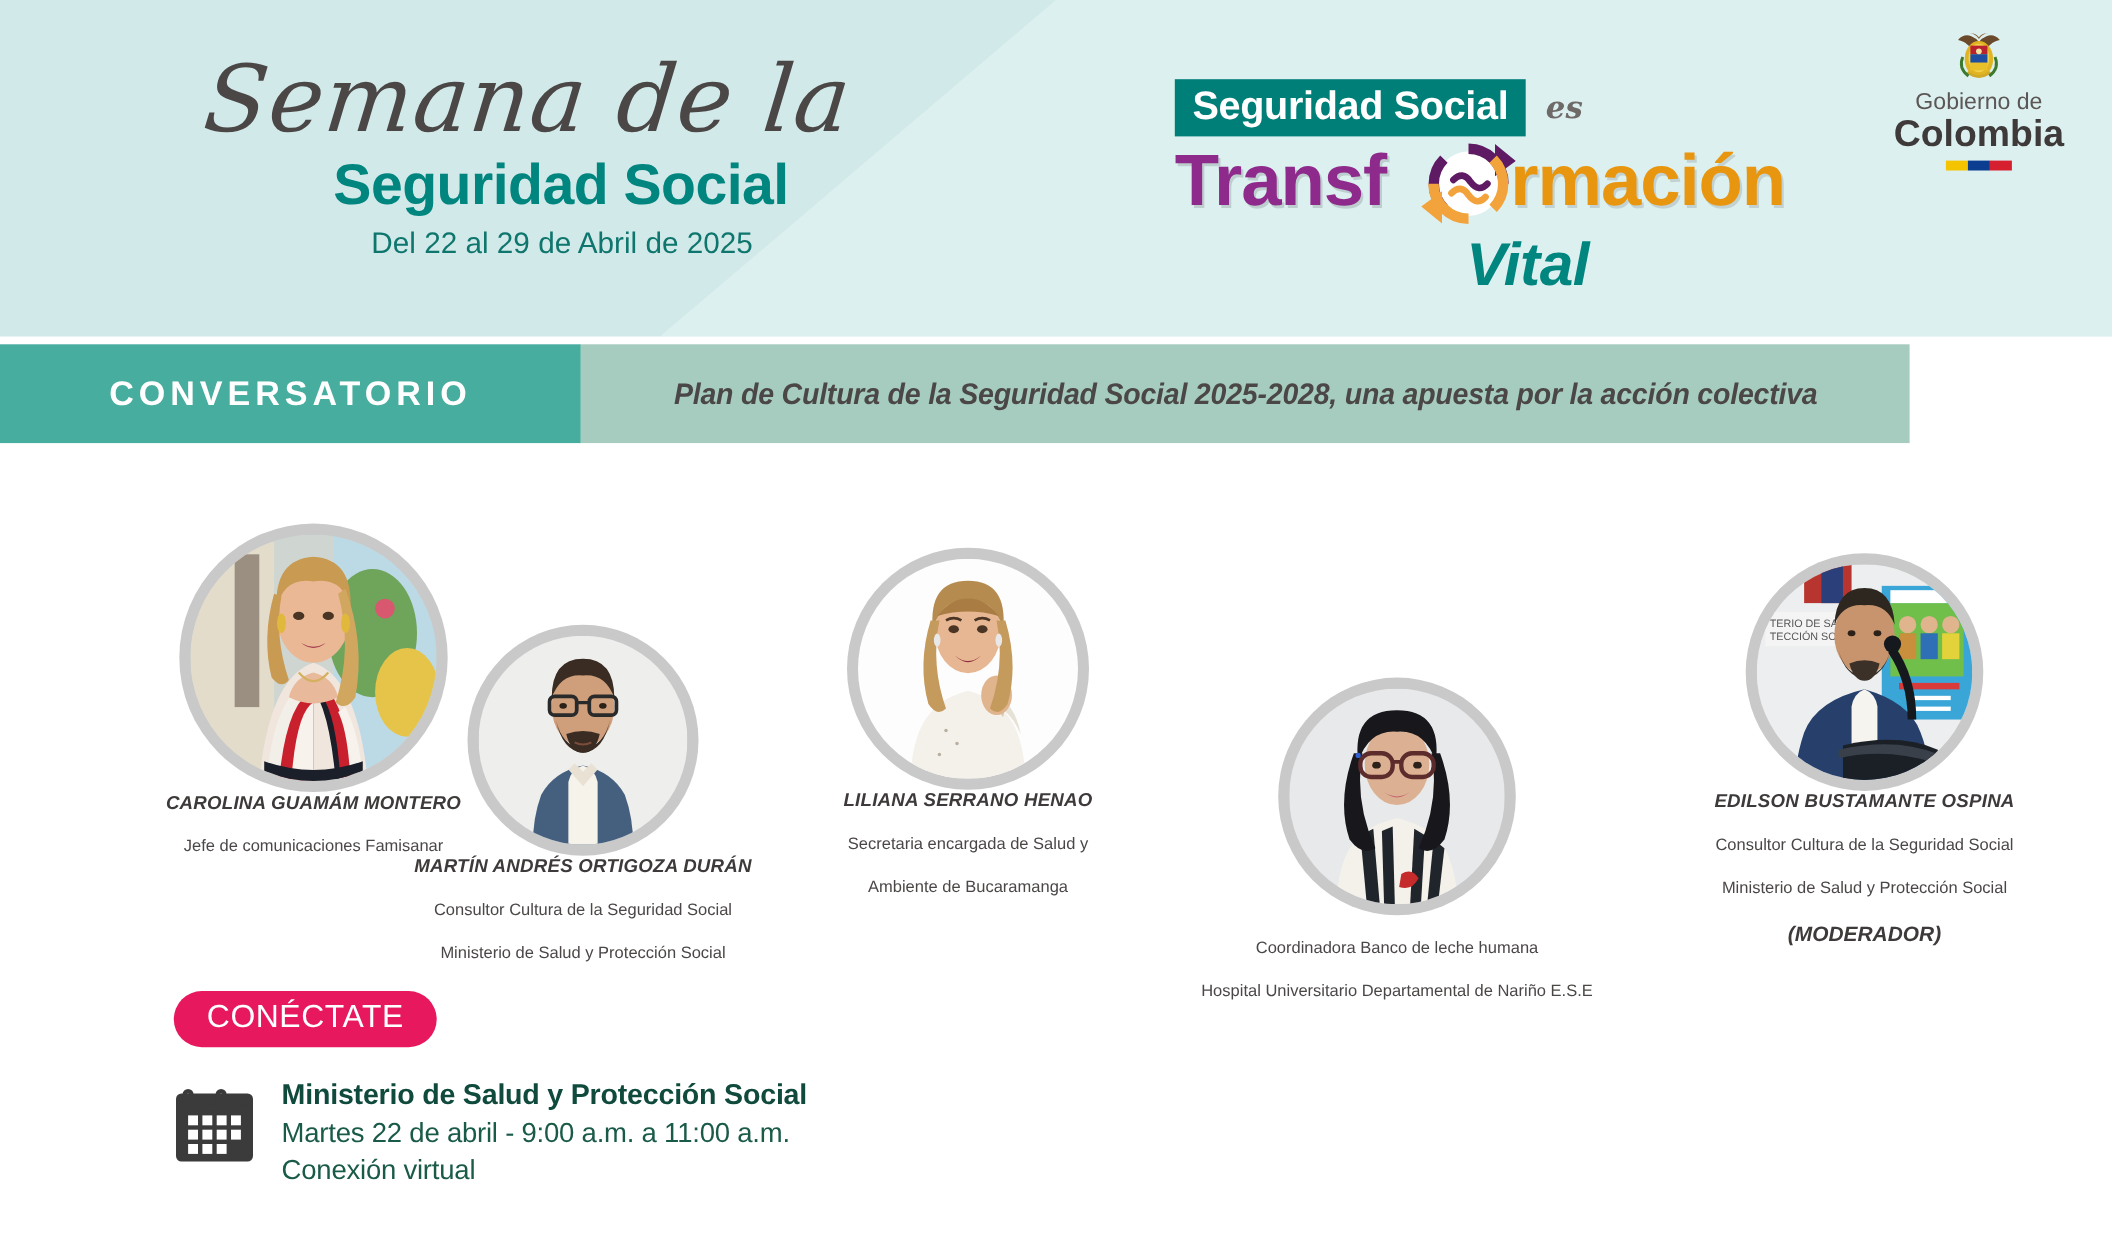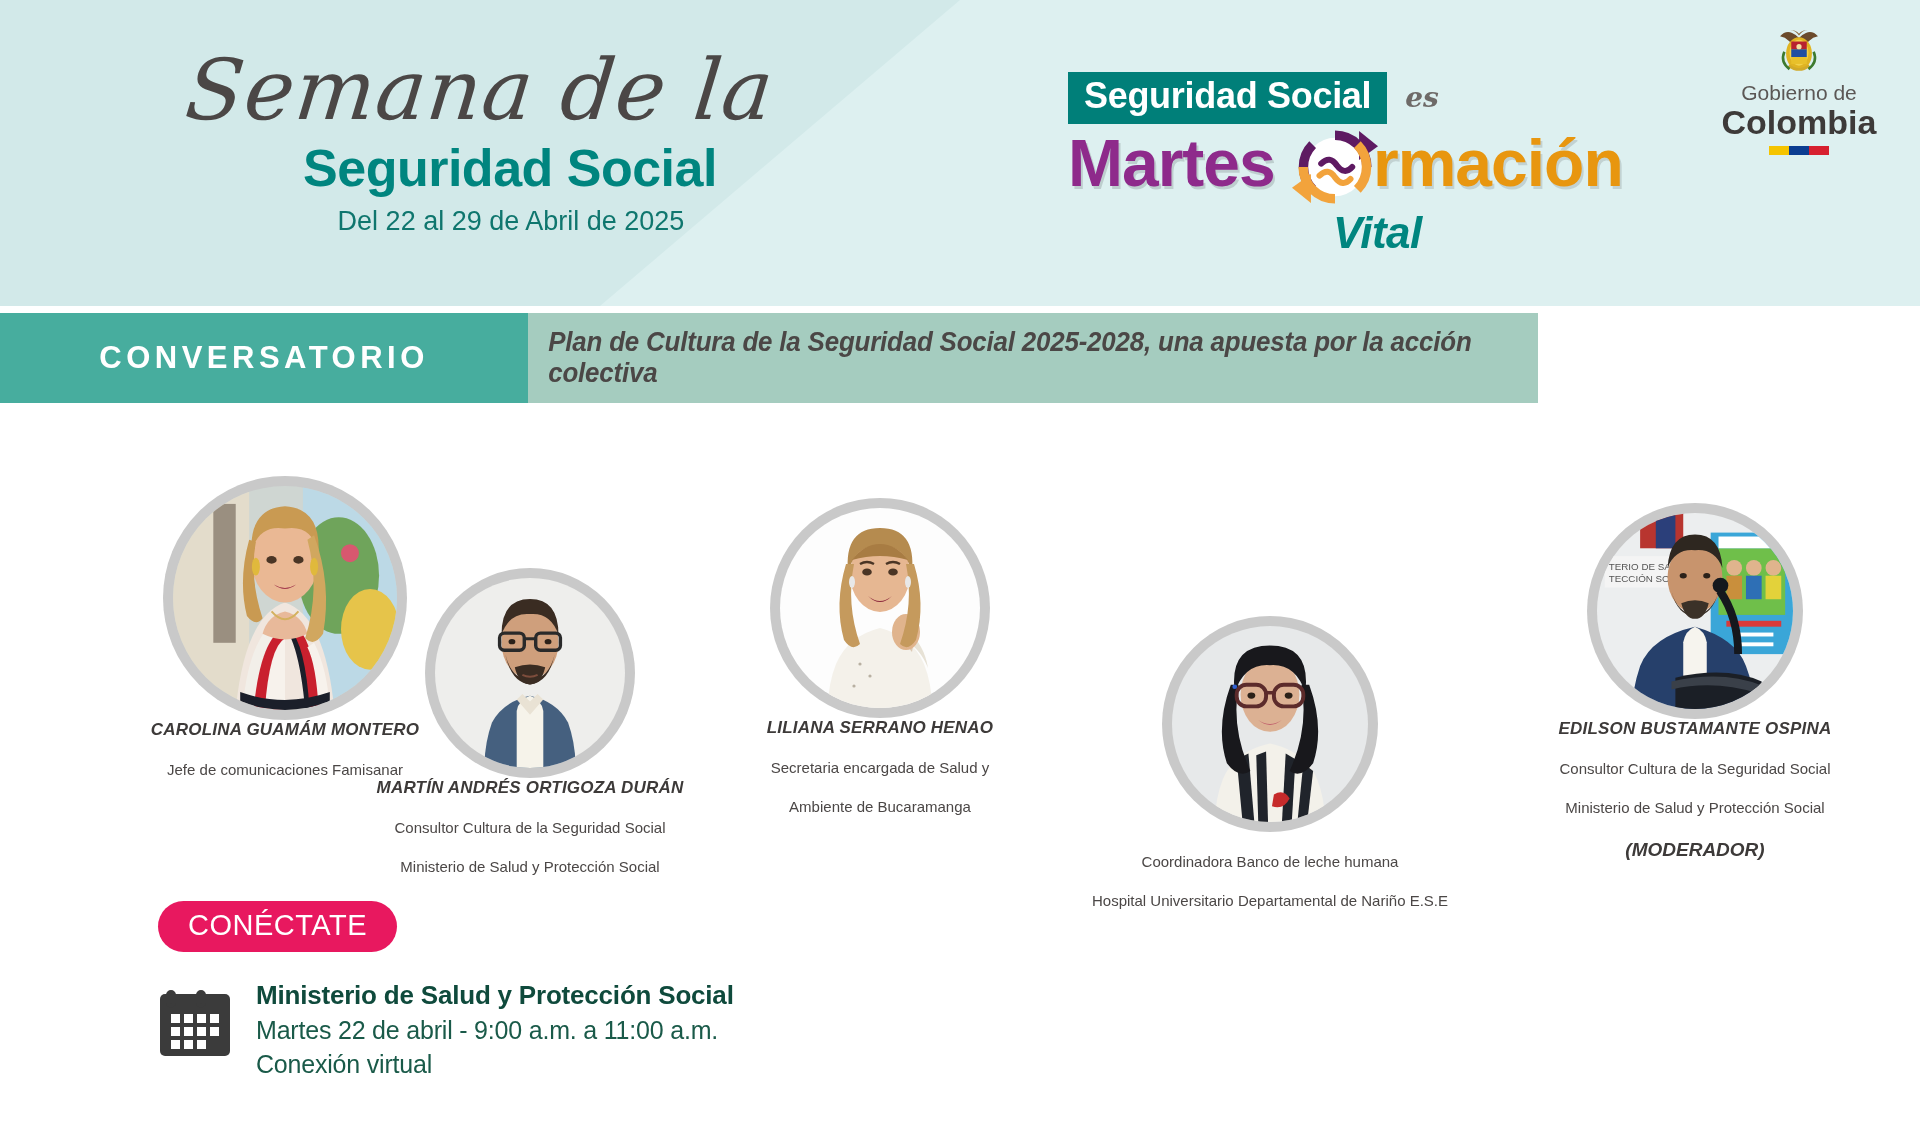--- a/index.html
+++ b/index.html
@@ -83,39 +83,40 @@
     font-size:66px; font-weight:bold; color:#e8960f;
     letter-spacing:-1px;
     text-shadow:2px 3px 0 rgba(0,0,0,0.12);
     position:absolute; left:305px; top:0;
     line-height:1;
   }
   .cyc-icon{
     position:absolute; left:224px; top:-6px; width:86px; height:86px;
   }
   .vital{
-    font-size:44px; font-weight:bold; font-style:italic;
+    font-size:55px; font-weight:bold; font-style:italic;
     color:#00857f; letter-spacing:-0.5px;
     position:absolute; left:265px; top:78px;
   }
 
   
   .gob{
     position:absolute; left:1714px; top:26px; width:170px; text-align:center;
   }
   .gob-shield{ width:52px; height:50px; margin:0 auto 6px auto; display:block; }
   .gob-l1{ font-size:21px; color:#5b5755; line-height:1.05; }
   .gob-l2{ font-size:34px; color:#3d3a39; font-weight:bold; line-height:1.1; }
   .gob-flag{ margin:5px auto 0 auto; width:60px; height:9px; display:flex; }
   .gob-flag span{ flex:1; }
 
   
   .banner{
-    position:absolute; left:0; top:313px; width:1538px; height:90px;
+    position:absolute; left:0; top:313px; width:1736px; height:90px;
     display:flex;
+    text-align:center;
   }
   .banner-left{
     width:528px; height:90px; background:#47ad9e;
     display:flex; align-items:center; justify-content:center;
   }
   .banner-left span{
     color:#ffffff; font-size:31px; font-weight:bold; letter-spacing:4.5px;
   }
   .banner-right{
     flex:1; height:90px; background:#a5ccbf;
@@ -178,21 +179,21 @@
     <div class="seg-social">Seguridad Social</div>
     <div class="fechas">Del 22 al 29 de Abril de 2025</div>
   </div>
 
   <div class="brand">
     <div class="brand-row1">
       <div class="ss-chip">Seguridad Social</div>
       <div class="es-word">es</div>
     </div>
     <div class="brand-row2">
-      <div class="transf">Martes</div>
+      <div class="transf">Transf</div>
       <svg class="cyc-icon" viewBox="0 0 100 100">
         <circle cx="50" cy="50" r="34" fill="#ffffff"></circle>
         <path d="M50 13 A37 37 0 0 1 87 50 L87 50" fill="none" stroke="#5e1a62" stroke-width="11" stroke-linecap="butt"></path>
         <path d="M24 24 A37 37 0 0 0 24 76" fill="none" stroke="#5e1a62" stroke-width="11"></path>
         <polygon points="78,8 100,26 78,42" fill="#5e1a62"></polygon>
         <path d="M50 87 A37 37 0 0 1 13 50" fill="none" stroke="#f2a33c" stroke-width="11"></path>
         <path d="M76 76 A37 37 0 0 0 76 24" fill="none" stroke="#f2a33c" stroke-width="11"></path>
         <polygon points="22,92 0,74 22,58" fill="#f2a33c"></polygon>
         <path d="M34 46 q10 -10 18 2 q9 12 18 2" fill="none" stroke="#5e1a62" stroke-width="7" stroke-linecap="round"></path>
         <path d="M32 60 q10 -10 18 2 q9 12 18 2" fill="none" stroke="#f2a33c" stroke-width="7" stroke-linecap="round"></path>

